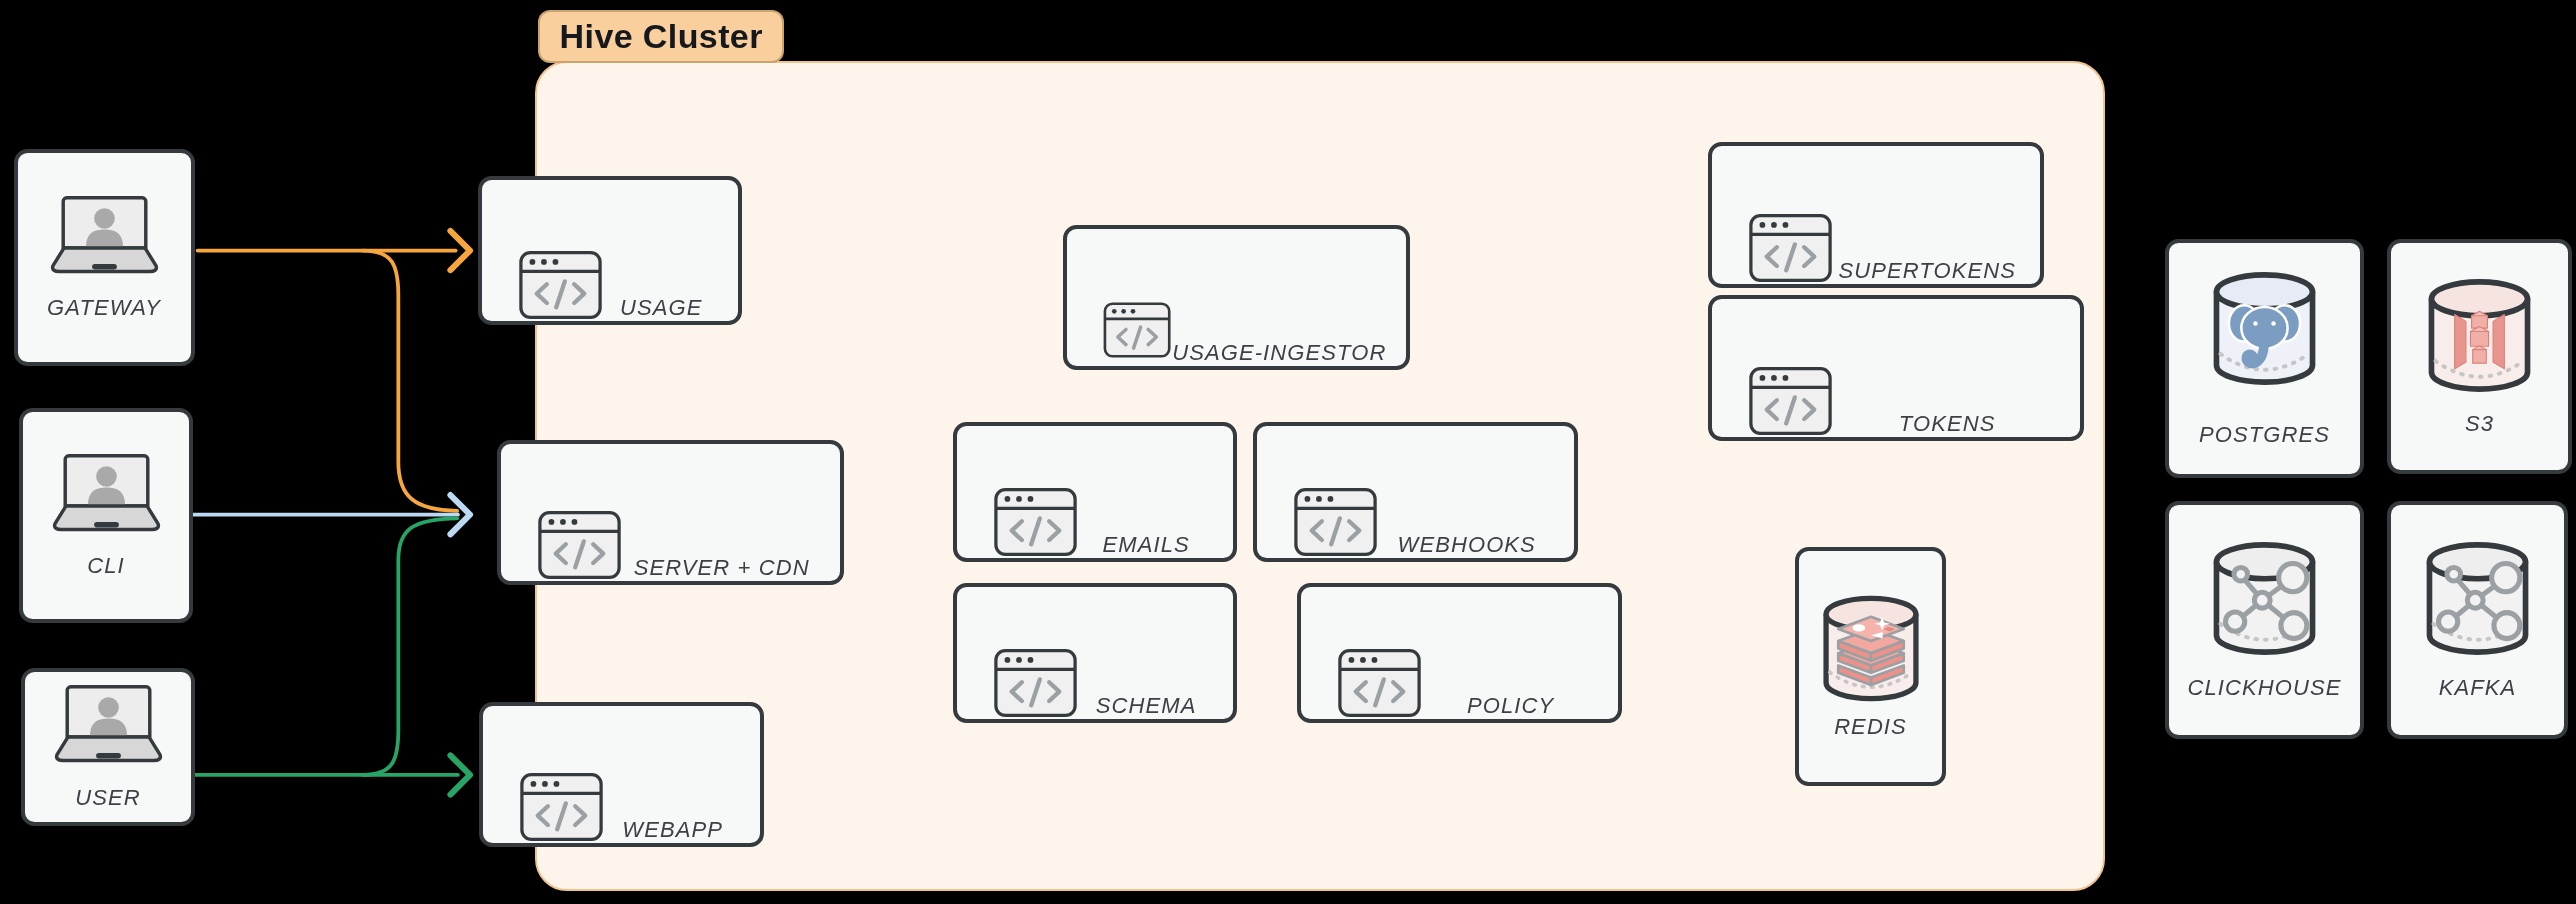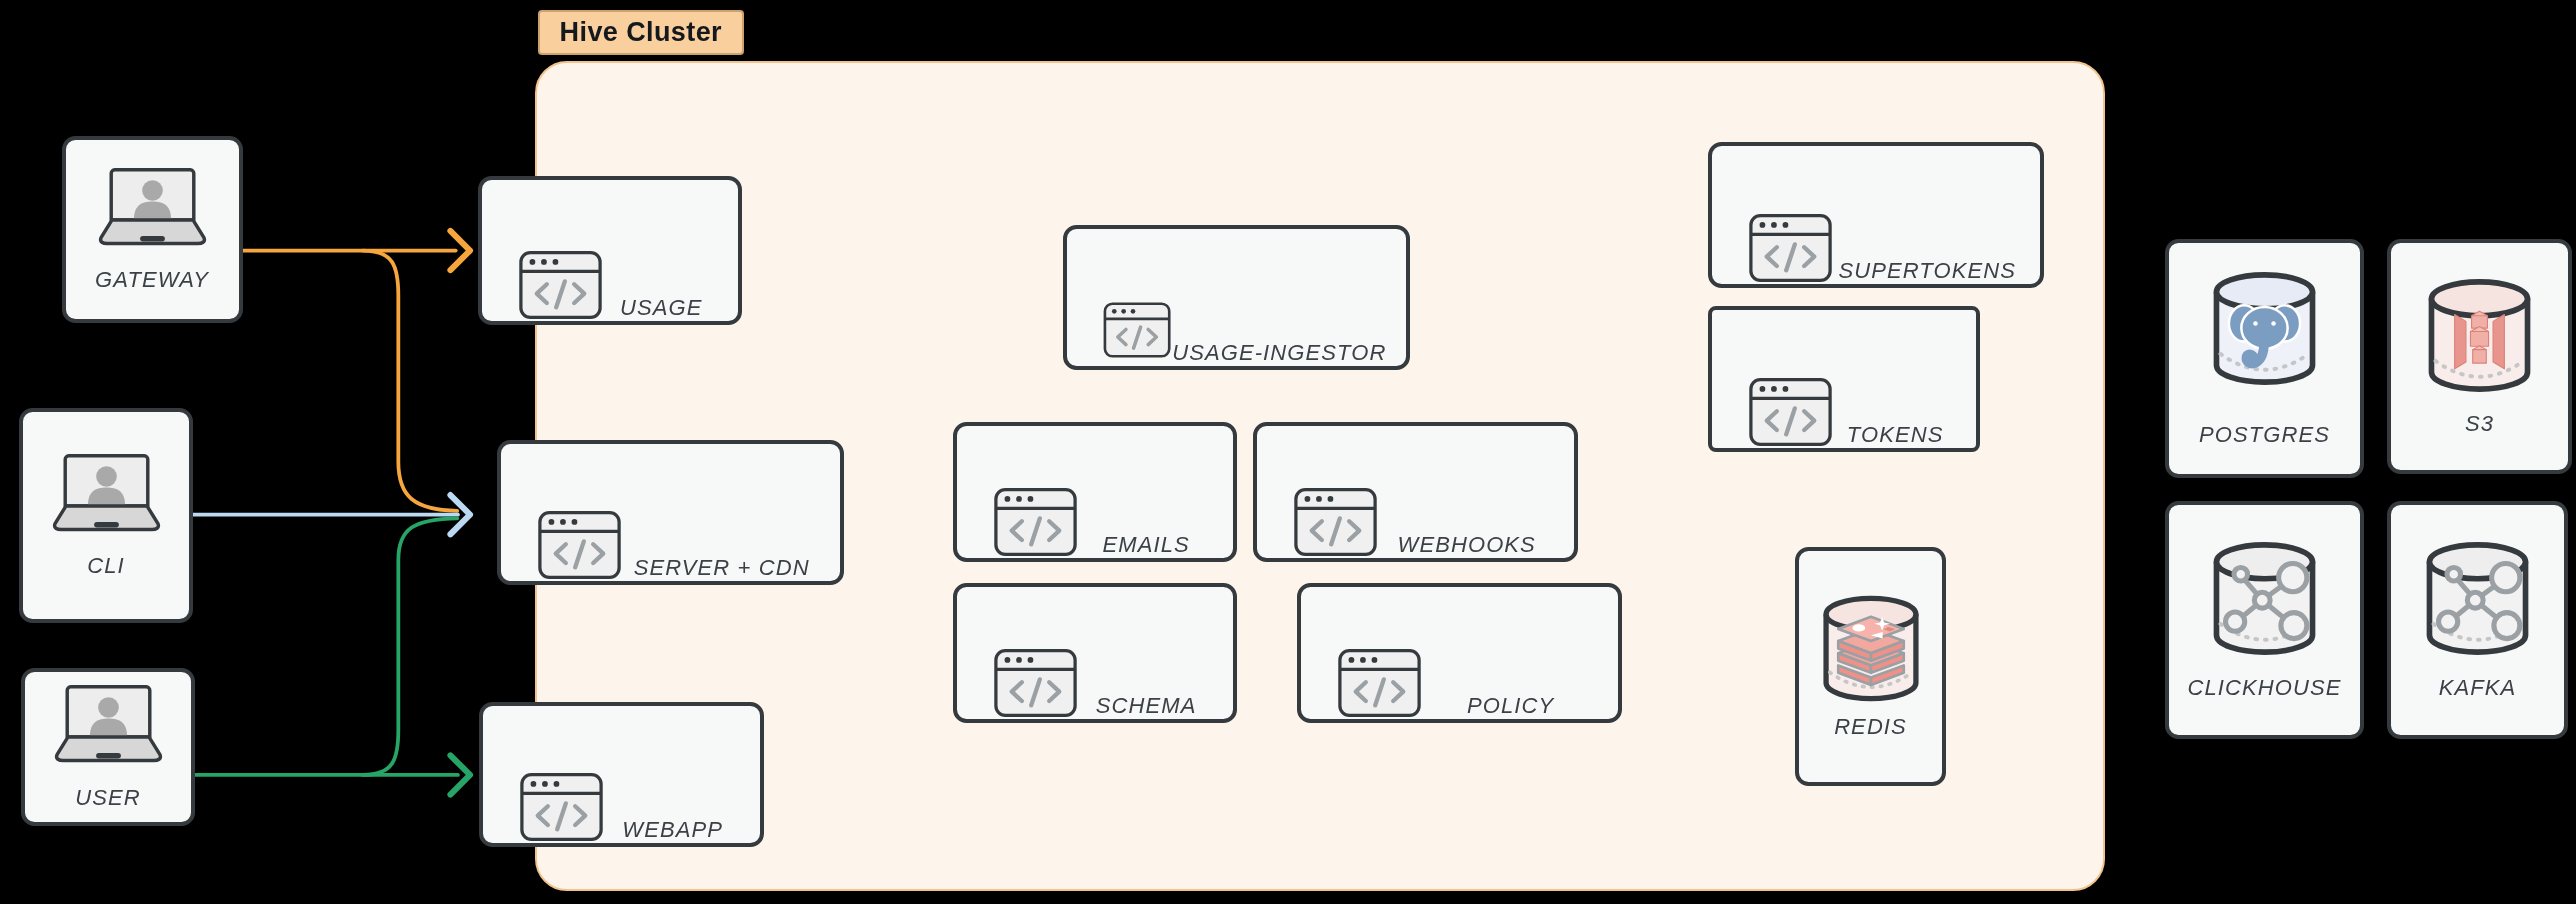--- a/index.html
+++ b/index.html
@@ -1,21 +1,21 @@
 <!DOCTYPE html>
 <html style="--background: #000000; --node_fill: #f7f8f8; --node_border: #343a3d; --cluster_fill: #fdf4ec; --cluster_border: #f2c48d; --badge_fill: #f8cf9d; --badge_text: #15181c; --label_color: #3b4146; --arrow_orange: #f7a63d; --arrow_blue: #bcd9f3; --arrow_green: #27a567;font-size:12px"><head>
 <meta charset="utf-8">
 <style>
   html,body{margin:0;padding:0;background:#000;}
   .stage{position:relative;width:2576px;height:904px;background:var(--background,#000);overflow:hidden;
          font-family:"Liberation Sans",sans-serif;}
   .cluster{position:absolute;left:535px;top:61px;width:1570px;height:830px;box-sizing:border-box;
            background:var(--cluster_fill,#fdf4ec);border:2.3px solid var(--cluster_border,#f2c48d);border-radius:32px;}
   .badge{position:absolute;left:538px;top:9.8px;background:var(--badge_fill,#f8cf9d);color:var(--badge_text,#15181c);
-         border:2.3px solid rgba(120,80,20,0.35);border-radius:4px;padding:5.3px 19.6px;font-size:27px;font-weight:600;
+         border:2.3px solid rgba(120,80,20,0.35);border-radius:12px;padding:5.3px 19.6px;font-size:34px;font-weight:600;
          letter-spacing:0.4px;}
   .node{position:absolute;box-sizing:border-box;background:var(--node_fill,#f7f8f8);
         border:4.5px solid var(--node_border,#343a3d);border-radius:13.6px;display:flex;}
   .service{flex-direction:row;align-items:flex-end;padding:0 19.6px 0 35px;}
   .service .lbl{flex:1;text-align:center;}
   .actor,.store{flex-direction:column;align-items:center;justify-content:center;gap:19.6px;}
   .lbl{font-style:italic;font-size:22px;font-weight:500;letter-spacing:1.1px;color:var(--label_color,#3b4146);
        white-space:nowrap;}
   .edges{position:absolute;left:0;top:0;width:2576px;height:904px;}
   .shaft{fill:none;stroke-width:5px;stroke-linecap:round;}
@@ -123,21 +123,21 @@
     <path class="shaft e-blue" d="M255 682 H606"></path>
     <path class="head  e-blue" d="M596 656 L622 682 L596 708"></path>
     <path class="shaft e-green" d="M258 1027 H606"></path>
     <path class="head  e-green" d="M596 1001 L622 1027 L596 1053"></path>
     <path class="shaft e-green" d="M480 1027 C520 1027 527 1007 527 967 L527 742 C527 700 548 688 605 687"></path>
   </svg>
 
   <div class="cluster"></div>
   <div class="badge">Hive Cluster</div>
 
-  <div class="node actor" style="left:13.6px;top:136px;width:181px;height:187px;margin-left:48px;">
+  <div class="node actor" style="left:13.6px;top:149px;width:181px;height:217px;">
     <svg width="117" height="82" viewBox="0 0 170 118">
         <use href="#laptop"></use>
       </svg>
     <span class="lbl">GATEWAY</span>
   </div>
   <div class="node actor" style="left:19px;top:408px;width:174px;height:215px;">
     <svg width="117" height="82" viewBox="0 0 170 118">
         <use href="#laptop"></use>
       </svg>
     <span class="lbl">CLI</span>
@@ -197,21 +197,21 @@
         <use href="#codewin"></use>
       </svg>
     <span class="lbl">POLICY</span>
   </div>
   <div class="node service" style="left:1708px;top:142px;width:336px;height:146px;">
     <svg width="87" height="72" viewBox="0 0 120 100">
         <use href="#codewin"></use>
       </svg>
     <span class="lbl">SUPERTOKENS</span>
   </div>
-  <div class="node service" style="left:1708px;top:306px;width:272px;height:146px;border-radius:8px;">
+  <div class="node service" style="left:1708px;top:295px;width:376px;height:146px;">
     <svg width="87" height="72" viewBox="0 0 120 100">
         <use href="#codewin"></use>
       </svg>
     <span class="lbl">TOKENS</span>
   </div>
 
   <div class="node store" style="left:1795px;top:547px;width:151px;height:239px;gap:10px;">
     <svg width="106" height="111" viewBox="0 0 200 210" style="--cyl:#f9edeb;--cylTop:#f6e4e1;">
         <use href="#cyl"></use>
         <use href="#logo-redis"></use>

